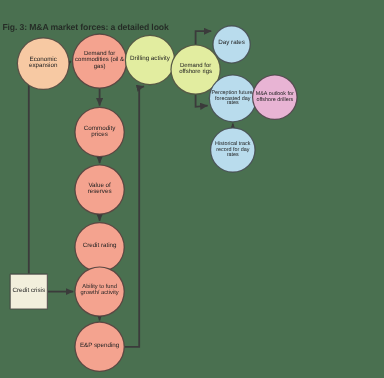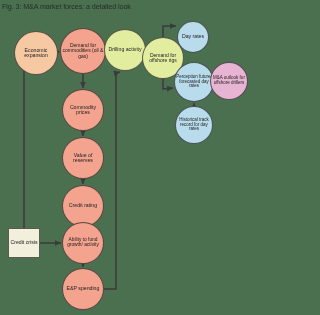--- a/index.html
+++ b/index.html
@@ -3,22 +3,22 @@
 <meta charset="utf-8">
 <style>
   html,body{margin:0;padding:0;}
   body{
     width:250px;height:315px;
     background:#4a7050;
     font-family:"Liberation Sans","DejaVu Sans",sans-serif;
     overflow:hidden;position:relative;
   }
   #figure-title{
-    position:absolute;left:2px;top:2px;
-    font-size:7.2px;font-weight:normal;color:#1d1d1d;
+    position:absolute;left:2px;top:18px;
+    font-size:7.2px;font-weight:bold;color:#1d1d1d;
     letter-spacing:-0.1px;white-space:nowrap;
     opacity:.82;
   }
   #canvas{position:absolute;left:0;top:0;width:250px;height:315px;}
   svg.edges{position:absolute;left:0;top:0;width:250px;height:315px;}
   .node{
     position:absolute;box-sizing:border-box;
     display:flex;align-items:center;justify-content:center;
     text-align:center;color:#222;
     border:1px solid rgba(40,40,40,.75);

